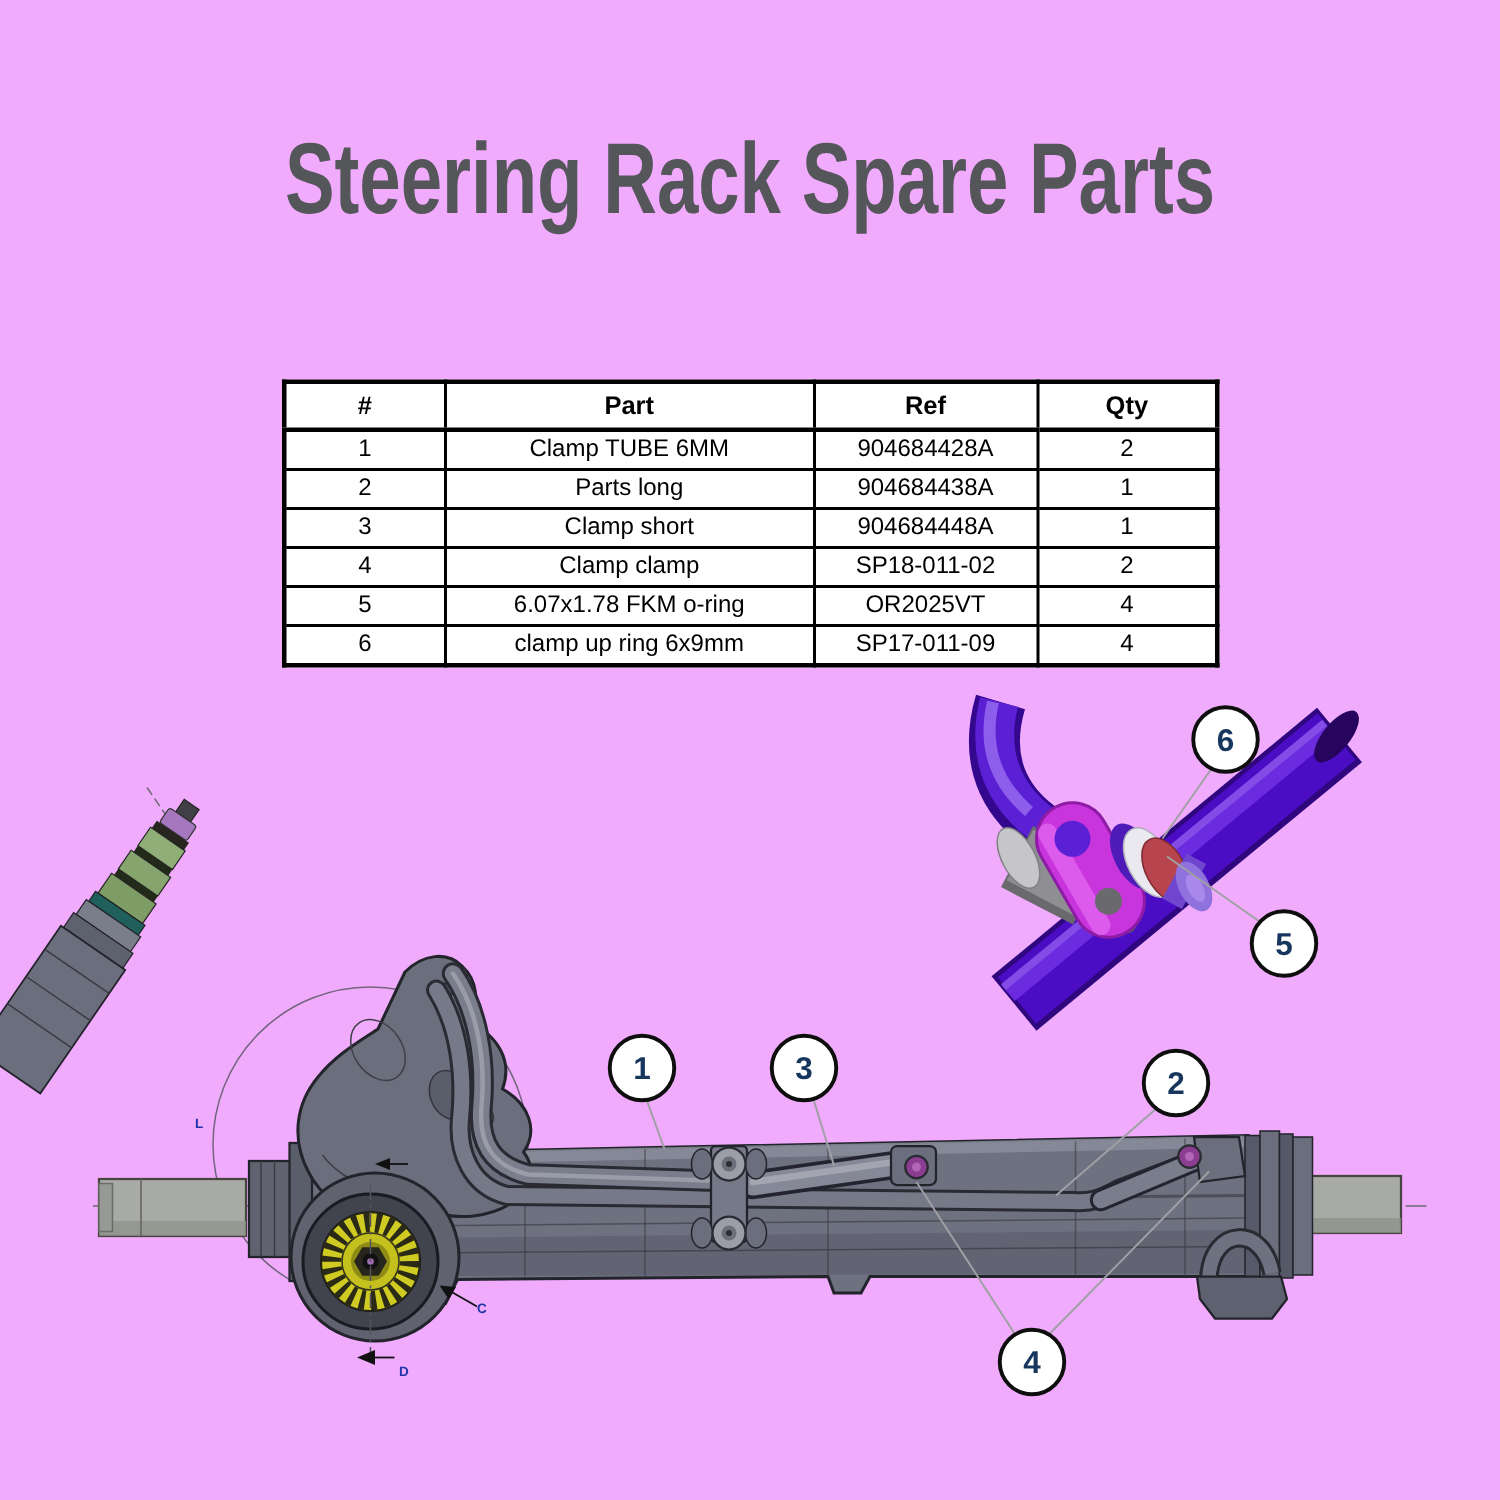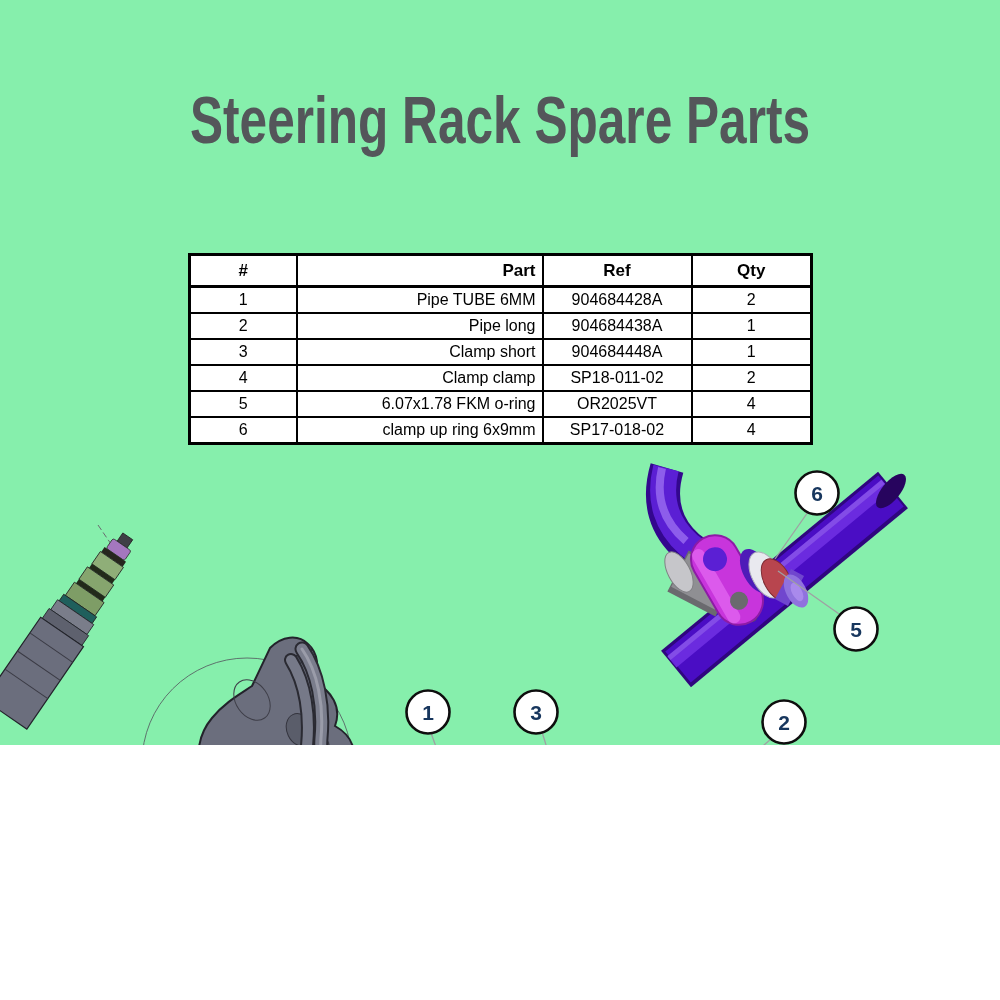--- a/index.html
+++ b/index.html
@@ -4,31 +4,31 @@
 <style>
   :root{
     --title:#54565A; --callout-number:#17365D; --leader:#9FA0A3;
     --rack-body:#6E7180; --rack-outline:#23232B; --rack-dark:#5A5D6A; --rack-light:#8A8D9B;
     --tie-rod:#A8AAA5; --shaft-green:#86A56E; --shaft-tip-purple:#A477BE; --collar-teal:#1F5F5C;
     --gear-yellow:#CFCB22; --bolt-purple:#8B3D92;
     --inset-tube:#4A0DC4; --inset-tube-dark:#2F067E; --inset-tube-light:#8A55E8;
     --inset-magenta:#C835DC; --oring-red:#B8454E; --backup-ring-white:#E9E9EF; --cylinder-gray:#8F8F93;
   }
   html,body{margin:0;padding:0;background:#fff;}
-  .page{position:relative;width:1000px;height:745px;background:#86efac;overflow:hidden;
+  .page{position:relative;width:1000px;height:1000px;background:#f0abfc;overflow:hidden;
         font-family:"Liberation Sans",sans-serif;}
   .page-title{position:absolute;top:36px;left:0;right:0;text-align:center;
     font-size:67px;font-weight:700;color:var(--title);letter-spacing:0px;
     transform:scaleX(.74);transform-origin:50% 0;white-space:nowrap;}
   .tbl-wrap{position:absolute;left:188px;top:253px;}
   table.parts{border-collapse:collapse;table-layout:fixed;border:3px solid #000;background:#fff;}
   table.parts th{font-size:17px;font-weight:700;height:29px;border:2px solid #000;padding:0 6px;color:#000;}
   table.parts td{font-size:16px;height:24px;border:2px solid #000;padding:0 6px;color:#000;}
   table.parts thead th{border-bottom:3px solid #000;}
-  .al{text-align:right;} .ac{text-align:center;}
+  .al{text-align:center;} .ac{text-align:center;}
   #diagram{position:absolute;left:0;top:455px;}
   .leader{stroke:var(--leader);stroke-width:1.3;fill:none;}
   .co-circle{fill:#fff;stroke:#0e0e0e;stroke-width:2.6;}
   .co-num{font:700 21px "Liberation Sans",sans-serif;fill:var(--callout-number);text-anchor:middle;}
   .ann{font:700 9px "Liberation Sans",sans-serif;fill:#2233AA;}
 </style>
 </head>
 <body>
 <div class="page">
 
@@ -46,27 +46,27 @@
           <tr>
             <th class="ac">#</th>
             <th class="al">Part</th>
             <th class="ac">Ref</th>
             <th class="ac">Qty</th>
           </tr>
         </thead>
     <tbody>
           <tr>
             <td class="ac">1</td>
-            <td class="al">Pipe TUBE 6MM</td>
+            <td class="al">Clamp TUBE 6MM</td>
             <td class="ac">904684428A</td>
             <td class="ac">2</td>
           </tr>
           <tr>
             <td class="ac">2</td>
-            <td class="al">Pipe long</td>
+            <td class="al">Parts long</td>
             <td class="ac">904684438A</td>
             <td class="ac">1</td>
           </tr>
           <tr>
             <td class="ac">3</td>
             <td class="al">Clamp short</td>
             <td class="ac">904684448A</td>
             <td class="ac">1</td>
           </tr>
           <tr>
@@ -77,21 +77,21 @@
           </tr>
           <tr>
             <td class="ac">5</td>
             <td class="al">6.07x1.78 FKM o-ring</td>
             <td class="ac">OR2025VT</td>
             <td class="ac">4</td>
           </tr>
           <tr>
             <td class="ac">6</td>
             <td class="al">clamp up ring 6x9mm</td>
-            <td class="ac">SP17-018-02</td>
+            <td class="ac">SP17-011-09</td>
             <td class="ac">4</td>
           </tr>
         </tbody>
   </table>
 </div>
 
 <svg id="diagram" width="1000" height="545" viewBox="0 455 1000 545">
 
   <g>
 

